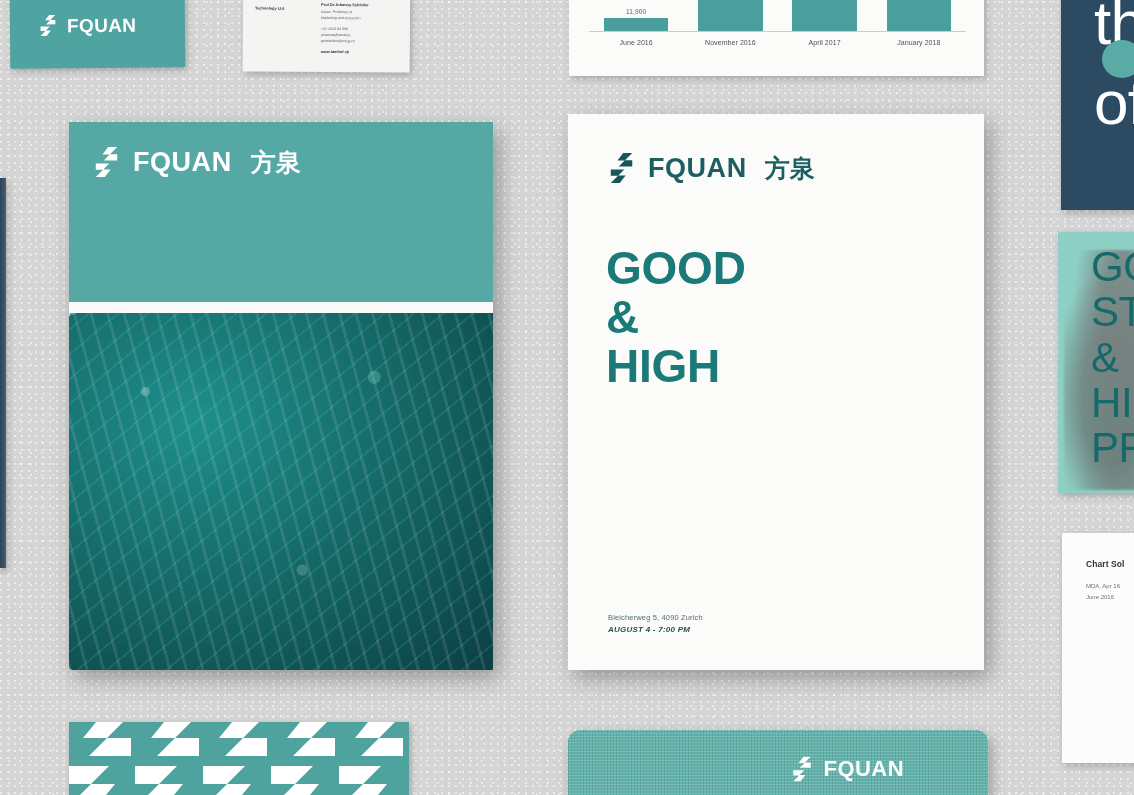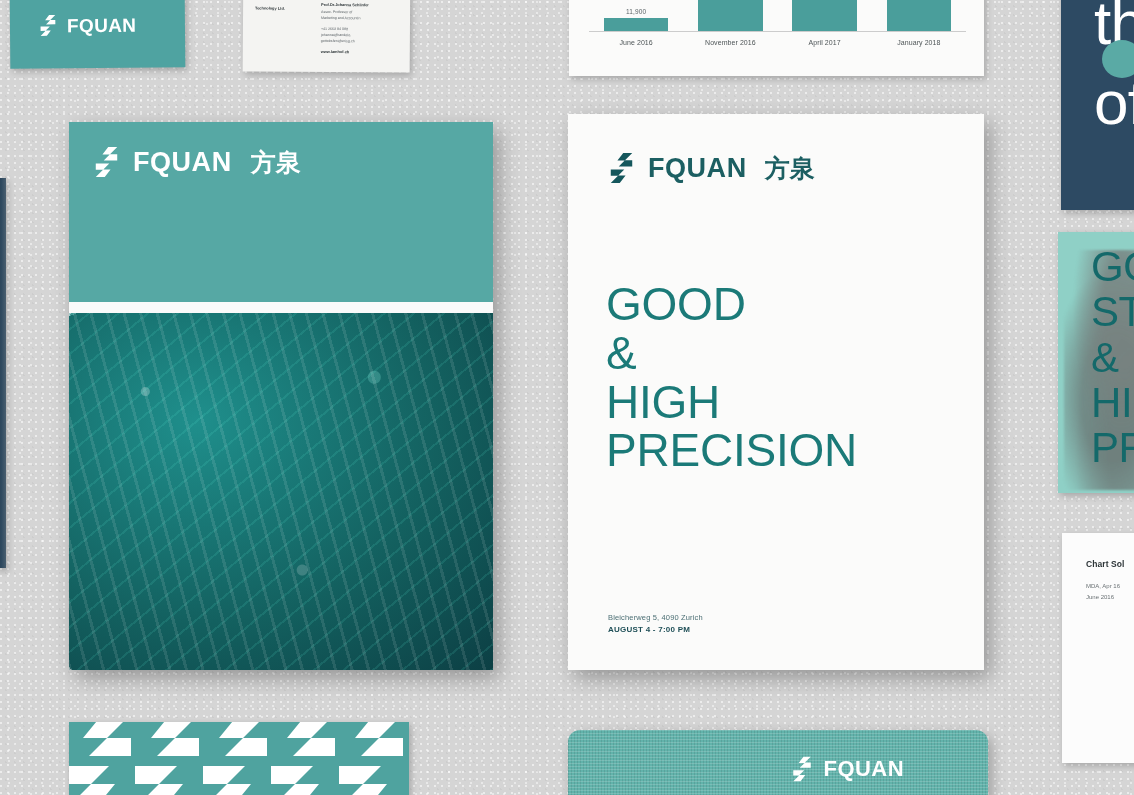--- a/index.html
+++ b/index.html
@@ -196,27 +196,26 @@
   }
   #poster .p-head { position:absolute; left: 39px; top: 38px; }
   #poster .p-head .logolock { gap: 12px; }
   #poster .logo-word { color:#1c5f62; font-size: 27px; }
   #poster .logo-cn   { color:#1c5f62; font-size: 25px; margin-left: 6px; }
   #poster .p-title {
     position:absolute; left: 38px; top: 130px; right: 18px;
     color:#1b7a78;
     font-size: 46px;
     line-height: 1.06;
-    font-weight: 400;
+    font-weight: 700;
     letter-spacing: -.005em;
-    margin-top: 36px;
   }
   #poster .p-foot { position:absolute; left: 40px; bottom: 33px; }
   #poster .p-addr { font-size: 7.5px; color:#4c6f74; letter-spacing:.02em; line-height:1.6; }
-  #poster .p-date { font-size: 8px; color:#1f4f57; font-weight:700; letter-spacing:.03em; line-height:1.6; }
+  #poster .p-date { font-size: 8px; color:#1f4f57; font-weight:700; letter-spacing:.03em; line-height:1.6;font-style:italic; }
 
   
   #pattern {
     left: 69px; top: 722px;
     width: 340px; height: 78px;
     background: #4fa39f;
     overflow: hidden;
   }
   #pattern svg { display:block; }
 
@@ -347,21 +346,20 @@
           <path d="M8.8 21.4 L2.6 21.4 L7.6 16.4 L2.6 16.4 L2.6 12.0 L11.9 12.0 L7.8 16.1 L12.8 16.1 Z" fill="#15575c"></path>
         </svg>
         <span class="logo-word">FQUAN</span>
         <span class="logo-cn">方泉</span>
       </div>
     </div>
     <div class="p-title" id="poster-title">
         <div>GOOD</div>
         <div>&amp;</div>
         <div>HIGH</div>
-        <div>PRECISION</div>
       </div>
     <div class="p-foot">
       <div class="p-addr">Bleicherweg 5, 4090 Zurich</div>
       <div class="p-date">AUGUST 4 - 7:00 PM</div>
     </div>
   </div>
 
   <div class="piece shadow-sm" id="pattern">
     <svg width="340" height="78" viewBox="0 0 340 78">
       <defs>

